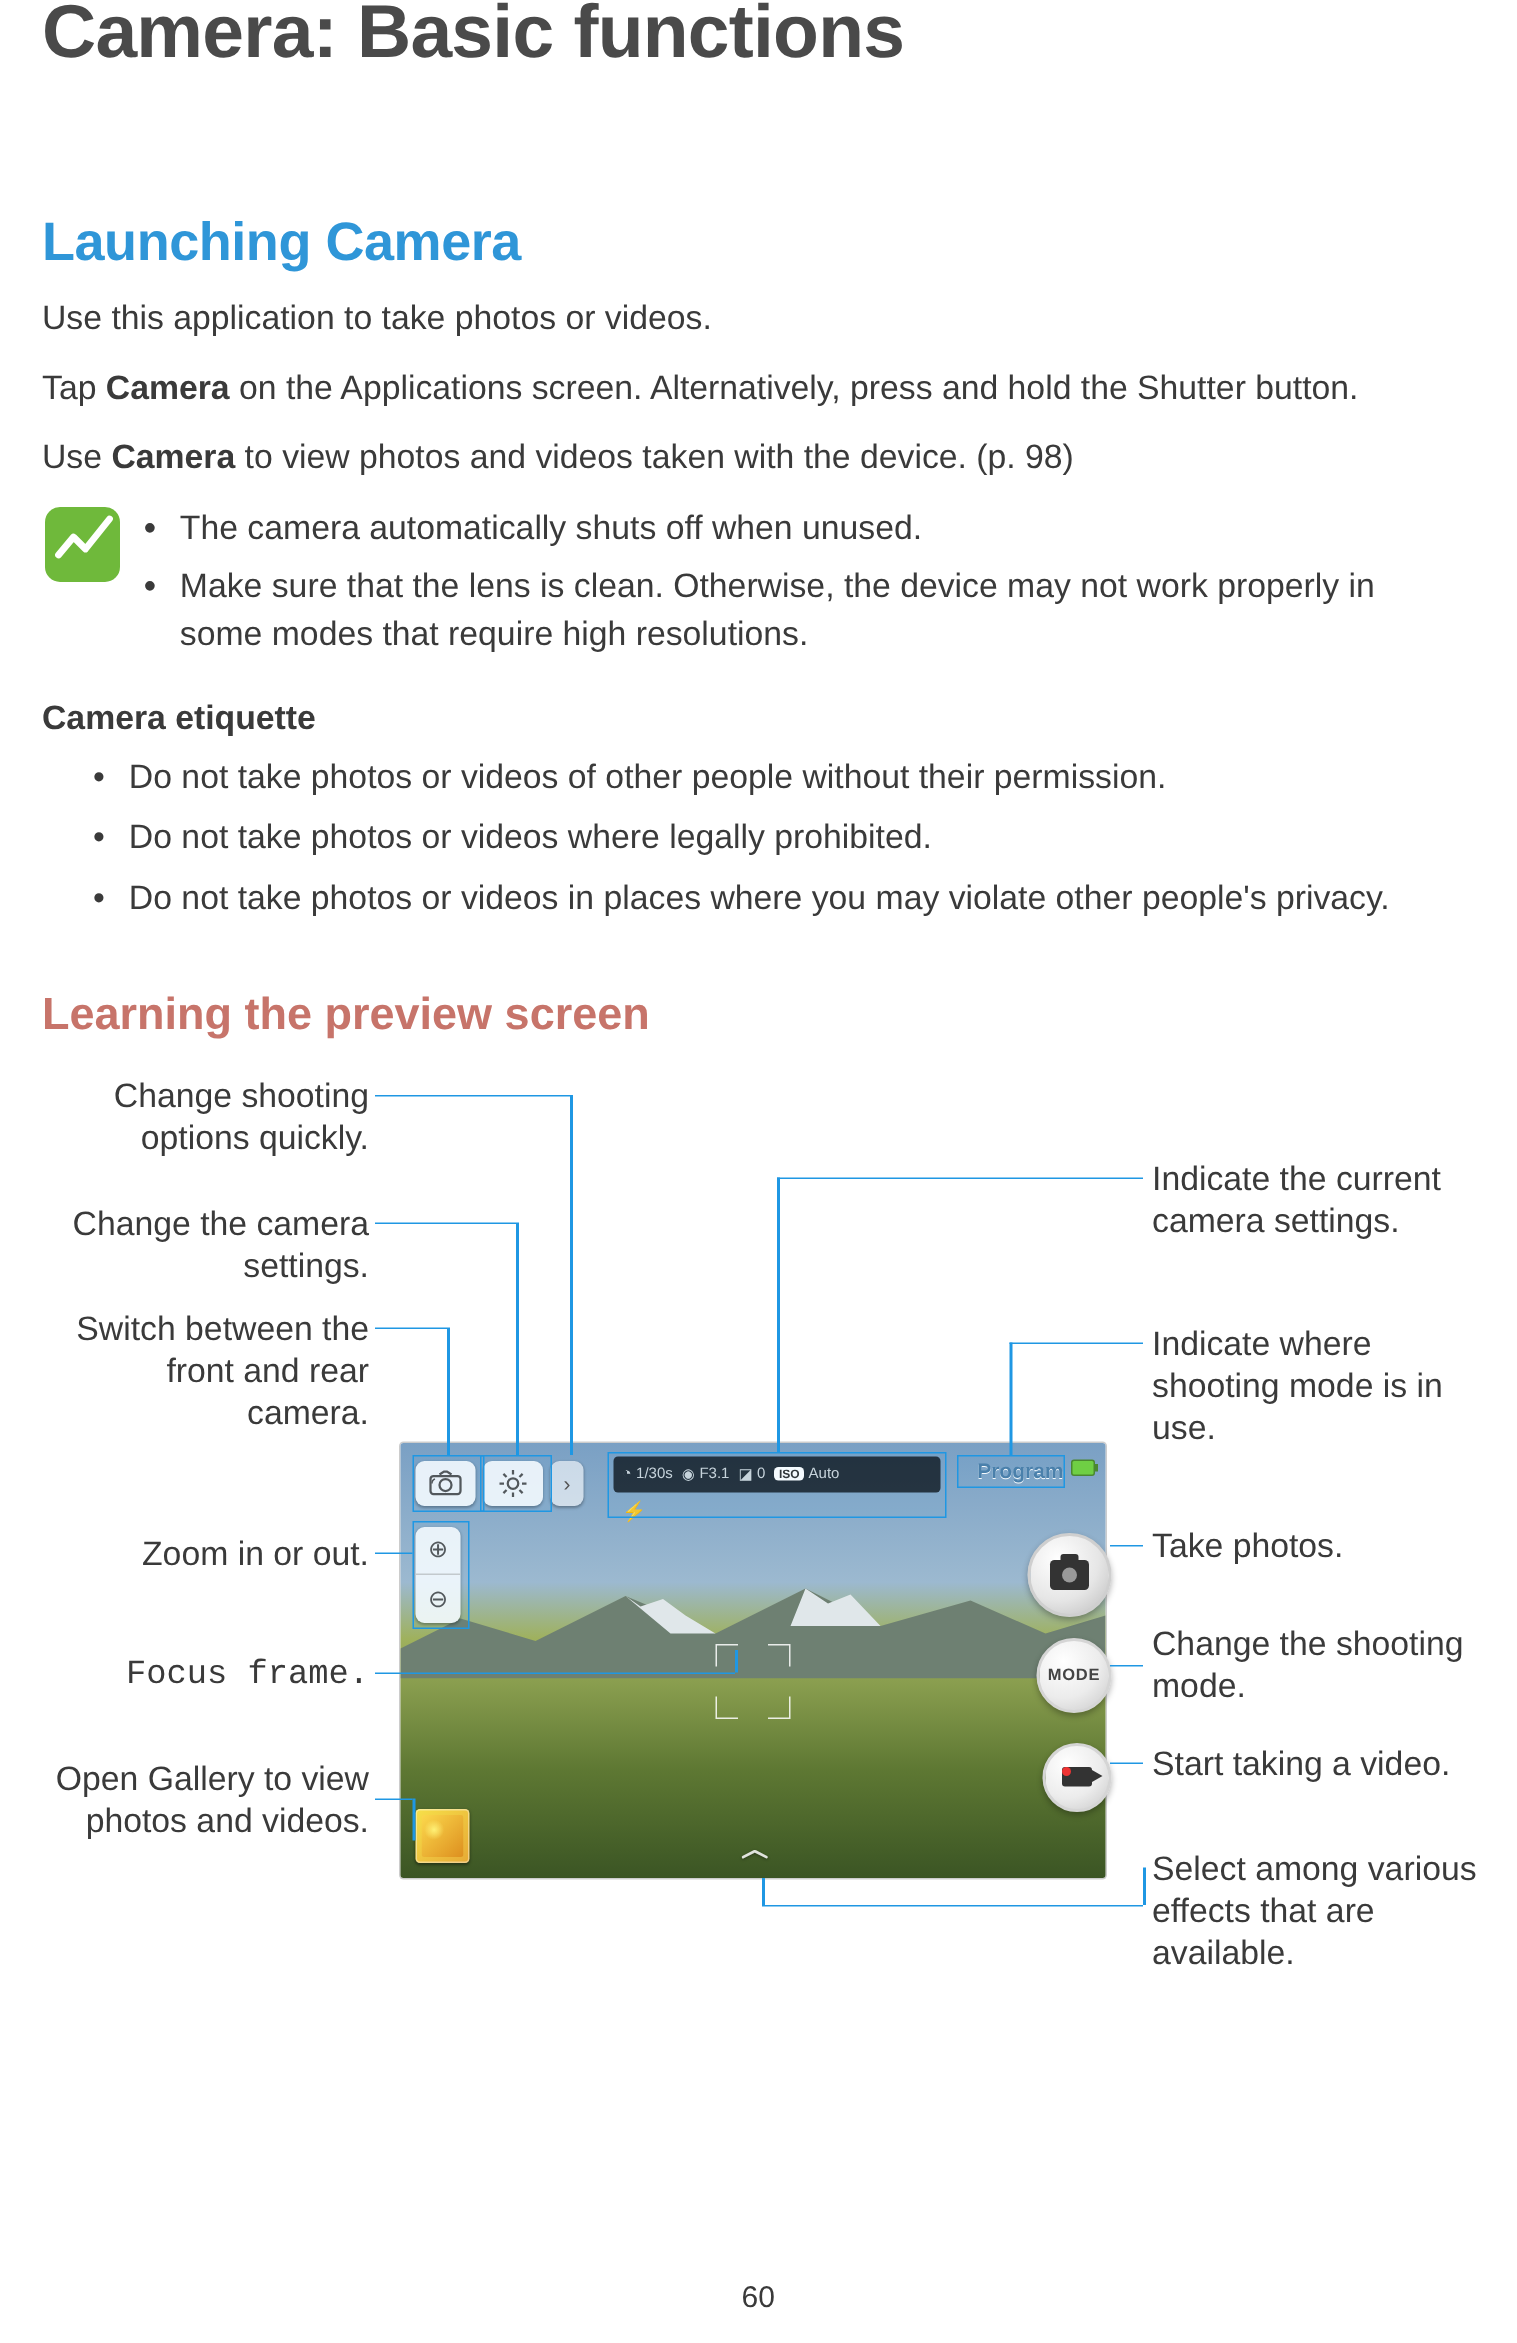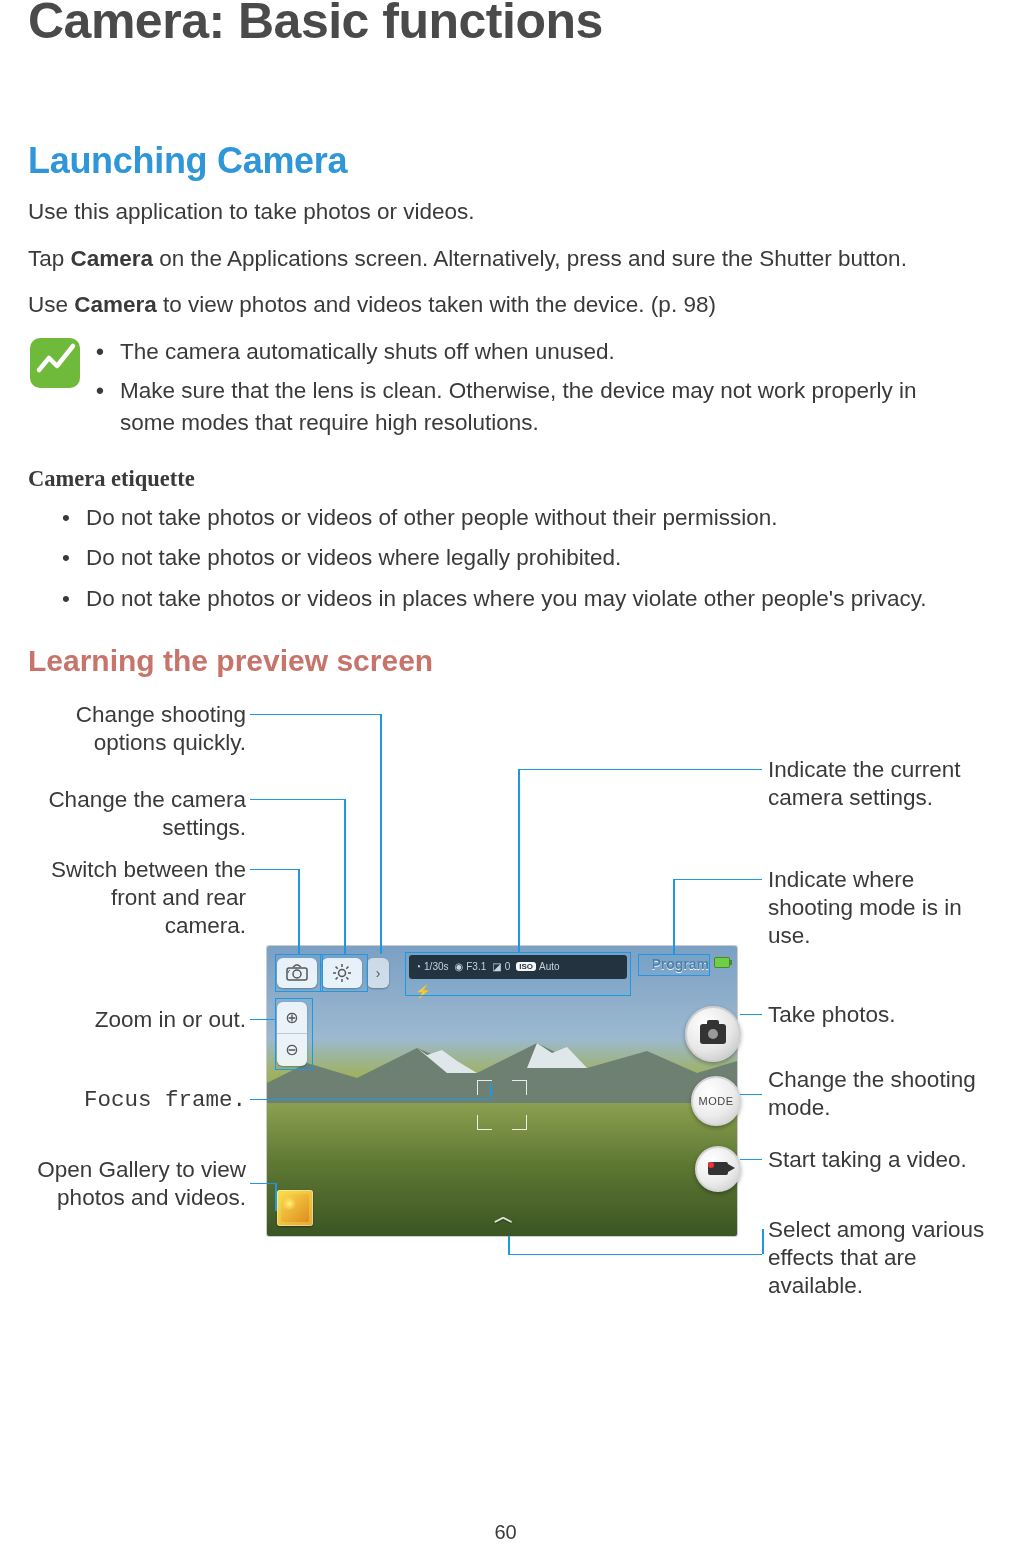--- a/index.html
+++ b/index.html
@@ -68,41 +68,40 @@
   .note-list li .bullet {
     flex: 0 0 auto;
     font-weight: 700;
     line-height: 1.45;
   }
   .subhead {
     font-size: 22.5px;
     font-weight: 700;
     color: #3a3a3a;
     margin-top: 20px;
-    font-family: Liberation Serif, serif;
   }
   .etiquette-list {
     list-style: none;
     margin-top: 10px;
     padding-left: 34px;
   }
   .etiquette-list li {
     display: flex;
     gap: 16px;
     font-size: 22.5px;
     line-height: 1.45;
     color: #3a3a3a;
     margin-bottom: 8px;
   }
   .etiquette-list li .bullet { flex: 0 0 auto; }
   h3.section-red {
     color: #c7746a;
     font-size: 30px;
     font-weight: 700;
-    margin-top: 28px;
+    margin-top: 44px;
   }
   
   .diagram-area {
     position: relative;
     width: 100%;
     height: 620px;
     margin-top: 18px;
   }
   .callout {
     position: absolute;
@@ -211,21 +210,21 @@
     width:26px;height:20px;background:#333;border-radius:3px;position:relative;
   }
   .shutter-btn .cam-icon::before{content:"";position:absolute;left:7px;top:-4px;width:12px;height:6px;background:#333;border-radius:2px 2px 0 0;}
   .shutter-btn .cam-icon::after{content:"";position:absolute;left:8px;top:5px;width:10px;height:10px;border-radius:50%;background:#999;}
   .mode-btn {
     position:absolute; right:-4px; top:130px;
     width:50px;height:50px;border-radius:50%;
     background:radial-gradient(circle at 35% 30%, #fff 0%, #ececec 55%, #c8c8c8 100%);
     border:2px solid #d5d5d5;
     display:flex;align-items:center;justify-content:center;
-    font-size:11px;font-weight:normal;color:#444;letter-spacing:0.5px;
+    font-size:11px;font-weight:bold;color:#444;letter-spacing:0.5px;
     box-shadow: 0 2px 4px rgba(0,0,0,0.3);
   }
   .video-btn {
     position:absolute; right:-4px; top:200px;
     width:46px;height:46px;border-radius:50%;
     background:radial-gradient(circle at 35% 30%, #fff 0%, #ececec 55%, #c8c8c8 100%);
     border:2px solid #d5d5d5;
     display:flex;align-items:center;justify-content:center;
     box-shadow: 0 2px 4px rgba(0,0,0,0.3);
   }
@@ -275,21 +274,21 @@
 <body>
 
 <div class="page">
   <h1 class="title">Camera: Basic functions</h1>
 
   <h2 class="section section-blue">Launching Camera</h2>
 
   <p class="body-text">Use this application to take photos or videos.</p>
 
   <p class="body-text">
-    <span>Tap </span><strong>Camera</strong><span> on the Applications screen. Alternatively, press and sure the Shutter button.</span>
+    <span>Tap </span><strong>Camera</strong><span> on the Applications screen. Alternatively, press and hold the Shutter button.</span>
   </p>
 
   <p class="body-text">
     <span>Use </span><strong>Camera</strong><span> to view photos and videos taken with the device. (p. 98)</span>
   </p>
 
   <div class="note-block">
     <div class="note-icon-box">
       <svg width="54" height="54" viewBox="0 0 54 54">
         <rect x="2" y="2" width="50" height="50" rx="10" fill="#6fb93b"></rect>

